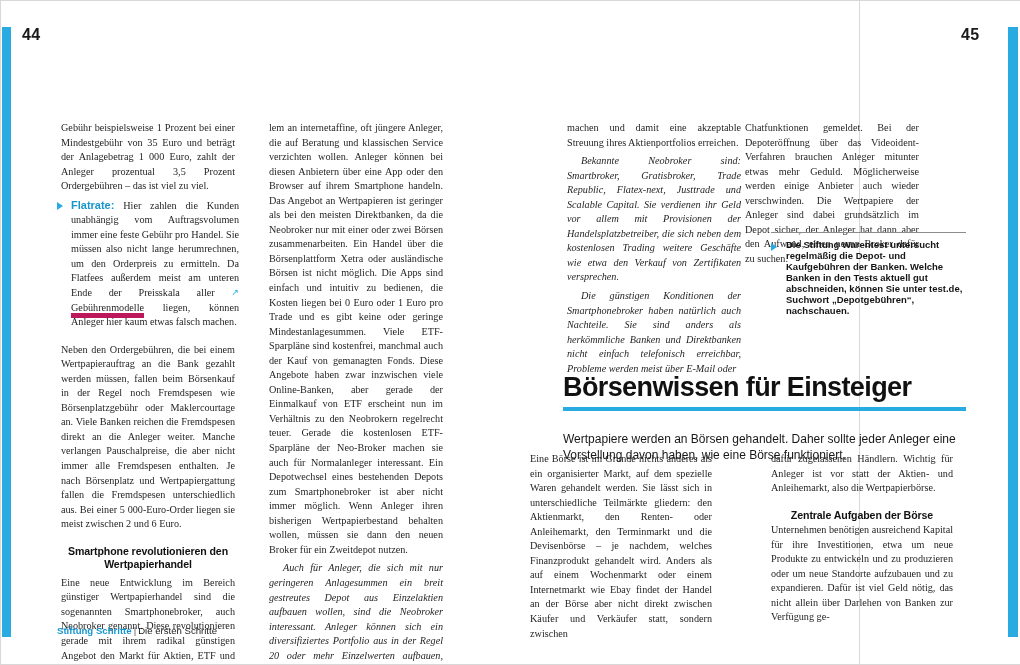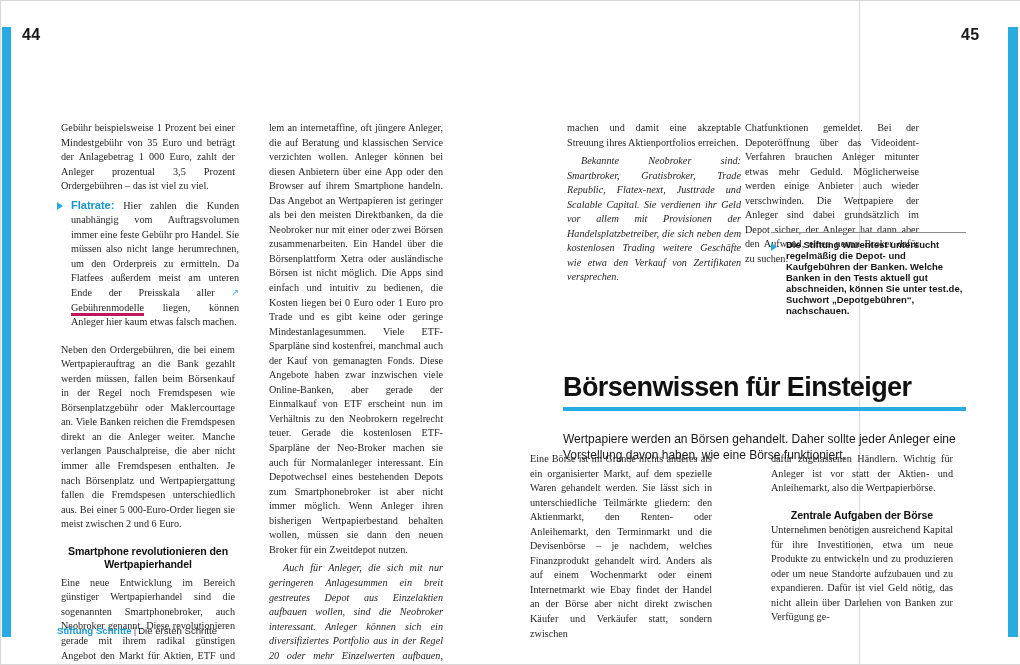--- a/index.html
+++ b/index.html
@@ -127,21 +127,21 @@
 
   
   .arrow-icon {
     display: inline-block;
     color: #29ABE2;
     font-size: 9px;
     font-family: "DejaVu Sans", sans-serif;
     transform: translateY(-1px);
   }
   .xlink {
-    border-bottom: 3px solid #be185d;
+    border-bottom: 5px solid #be185d;
     padding-bottom: 0.5px;
   }
 
   
   h3.subhead {
     font-family: "Liberation Sans", sans-serif;
     font-size: 10.6px;
     font-weight: 700;
     line-height: 13.5px;
     color: #111111;
@@ -274,20 +274,21 @@
   </div>
 
   <div class="col" id="col2">
     <p>lem an internetaffine, oft jüngere Anleger, die auf Beratung und klassischen Service verzichten wollen. Anleger können bei diesen Anbietern über eine App oder den Browser auf ihrem Smartphone handeln. Das Angebot an Wertpapieren ist geringer als bei den meisten Direktbanken, da die Neobroker nur mit einer oder zwei Börsen zusammenarbeiten. Ein Handel über die Börsenplattform Xetra oder ausländische Börsen ist nicht möglich. Die Apps sind einfach und intuitiv zu bedienen, die Kosten liegen bei 0 Euro oder 1 Euro pro Trade und es gibt keine oder geringe Mindestanlagesummen. Viele ETF-Sparpläne sind kostenfrei, manchmal auch der Kauf von gemanagten Fonds. Diese Angebote haben zwar inzwischen viele Online-Banken, aber gerade der Einmalkauf von ETF erscheint nun im Verhältnis zu den Neobrokern regelrecht teuer. Gerade die kostenlosen ETF-Sparpläne der Neo-Broker machen sie auch für Normalanleger interessant. Ein Depotwechsel eines bestehenden Depots zum Smartphonebroker ist aber nicht immer möglich. Wenn Anleger ihren bisherigen Wertpapierbestand behalten wollen, müssen sie dann den neuen Broker für ein Zweitdepot nutzen.</p>
     <p class="indent">Auch für Anleger, die sich mit nur geringeren Anlagesummen ein breit gestreutes Depot aus Einzelaktien aufbauen wollen, sind die Neobroker interessant. Anleger können sich ein diversifiziertes Portfolio aus in der Regel 20 oder mehr Einzelwerten aufbauen, ohne dass die Kaufkosten unverhältnismäßig stark zu Buche schlagen. Beispielsweise können Anleger so 15 000 Euro auf 20 bis 30 Aktien ver-</p>
   </div>
 
   <div class="col" id="col3">
     <p>machen und damit eine akzeptable Streuung ihres Aktienportfolios erreichen.</p>
     <p class="indent">Bekannte Neobroker sind: Smartbroker, Gratisbroker, Trade Republic, Flatex-next, Justtrade und Scalable Capital. Sie verdienen ihr Geld vor allem mit Provisionen der Handelsplatzbetreiber, die sich neben dem kostenlosen Trading weitere Geschäfte wie etwa den Verkauf von Zertifikaten versprechen.</p>
+    <p class="indent">Die günstigen Konditionen der Smartphonebroker haben natürlich auch Nachteile. Sie sind anders als herkömmliche Banken und Direktbanken nicht einfach telefonisch erreichbar, Probleme werden meist über E-Mail oder</p>
   </div>
 
   <div class="col" id="col4">
     <p>Chatfunktionen gemeldet. Bei der Depoteröffnung über das Videoident-Verfahren brauchen Anleger mitunter etwas mehr Geduld. Möglicherweise werden einige Anbieter auch wieder verschwinden. Die Wertpapiere der Anleger sind dabei grundsätzlich im Depot sicher, der Anleger hat dann aber den Aufwand, einen neuen Broker dafür zu suchen.</p>
   </div>
 
   <div class="infobox">
     <div class="rule"></div>
     <div class="body">
       <span class="bullet-tri"></span>

